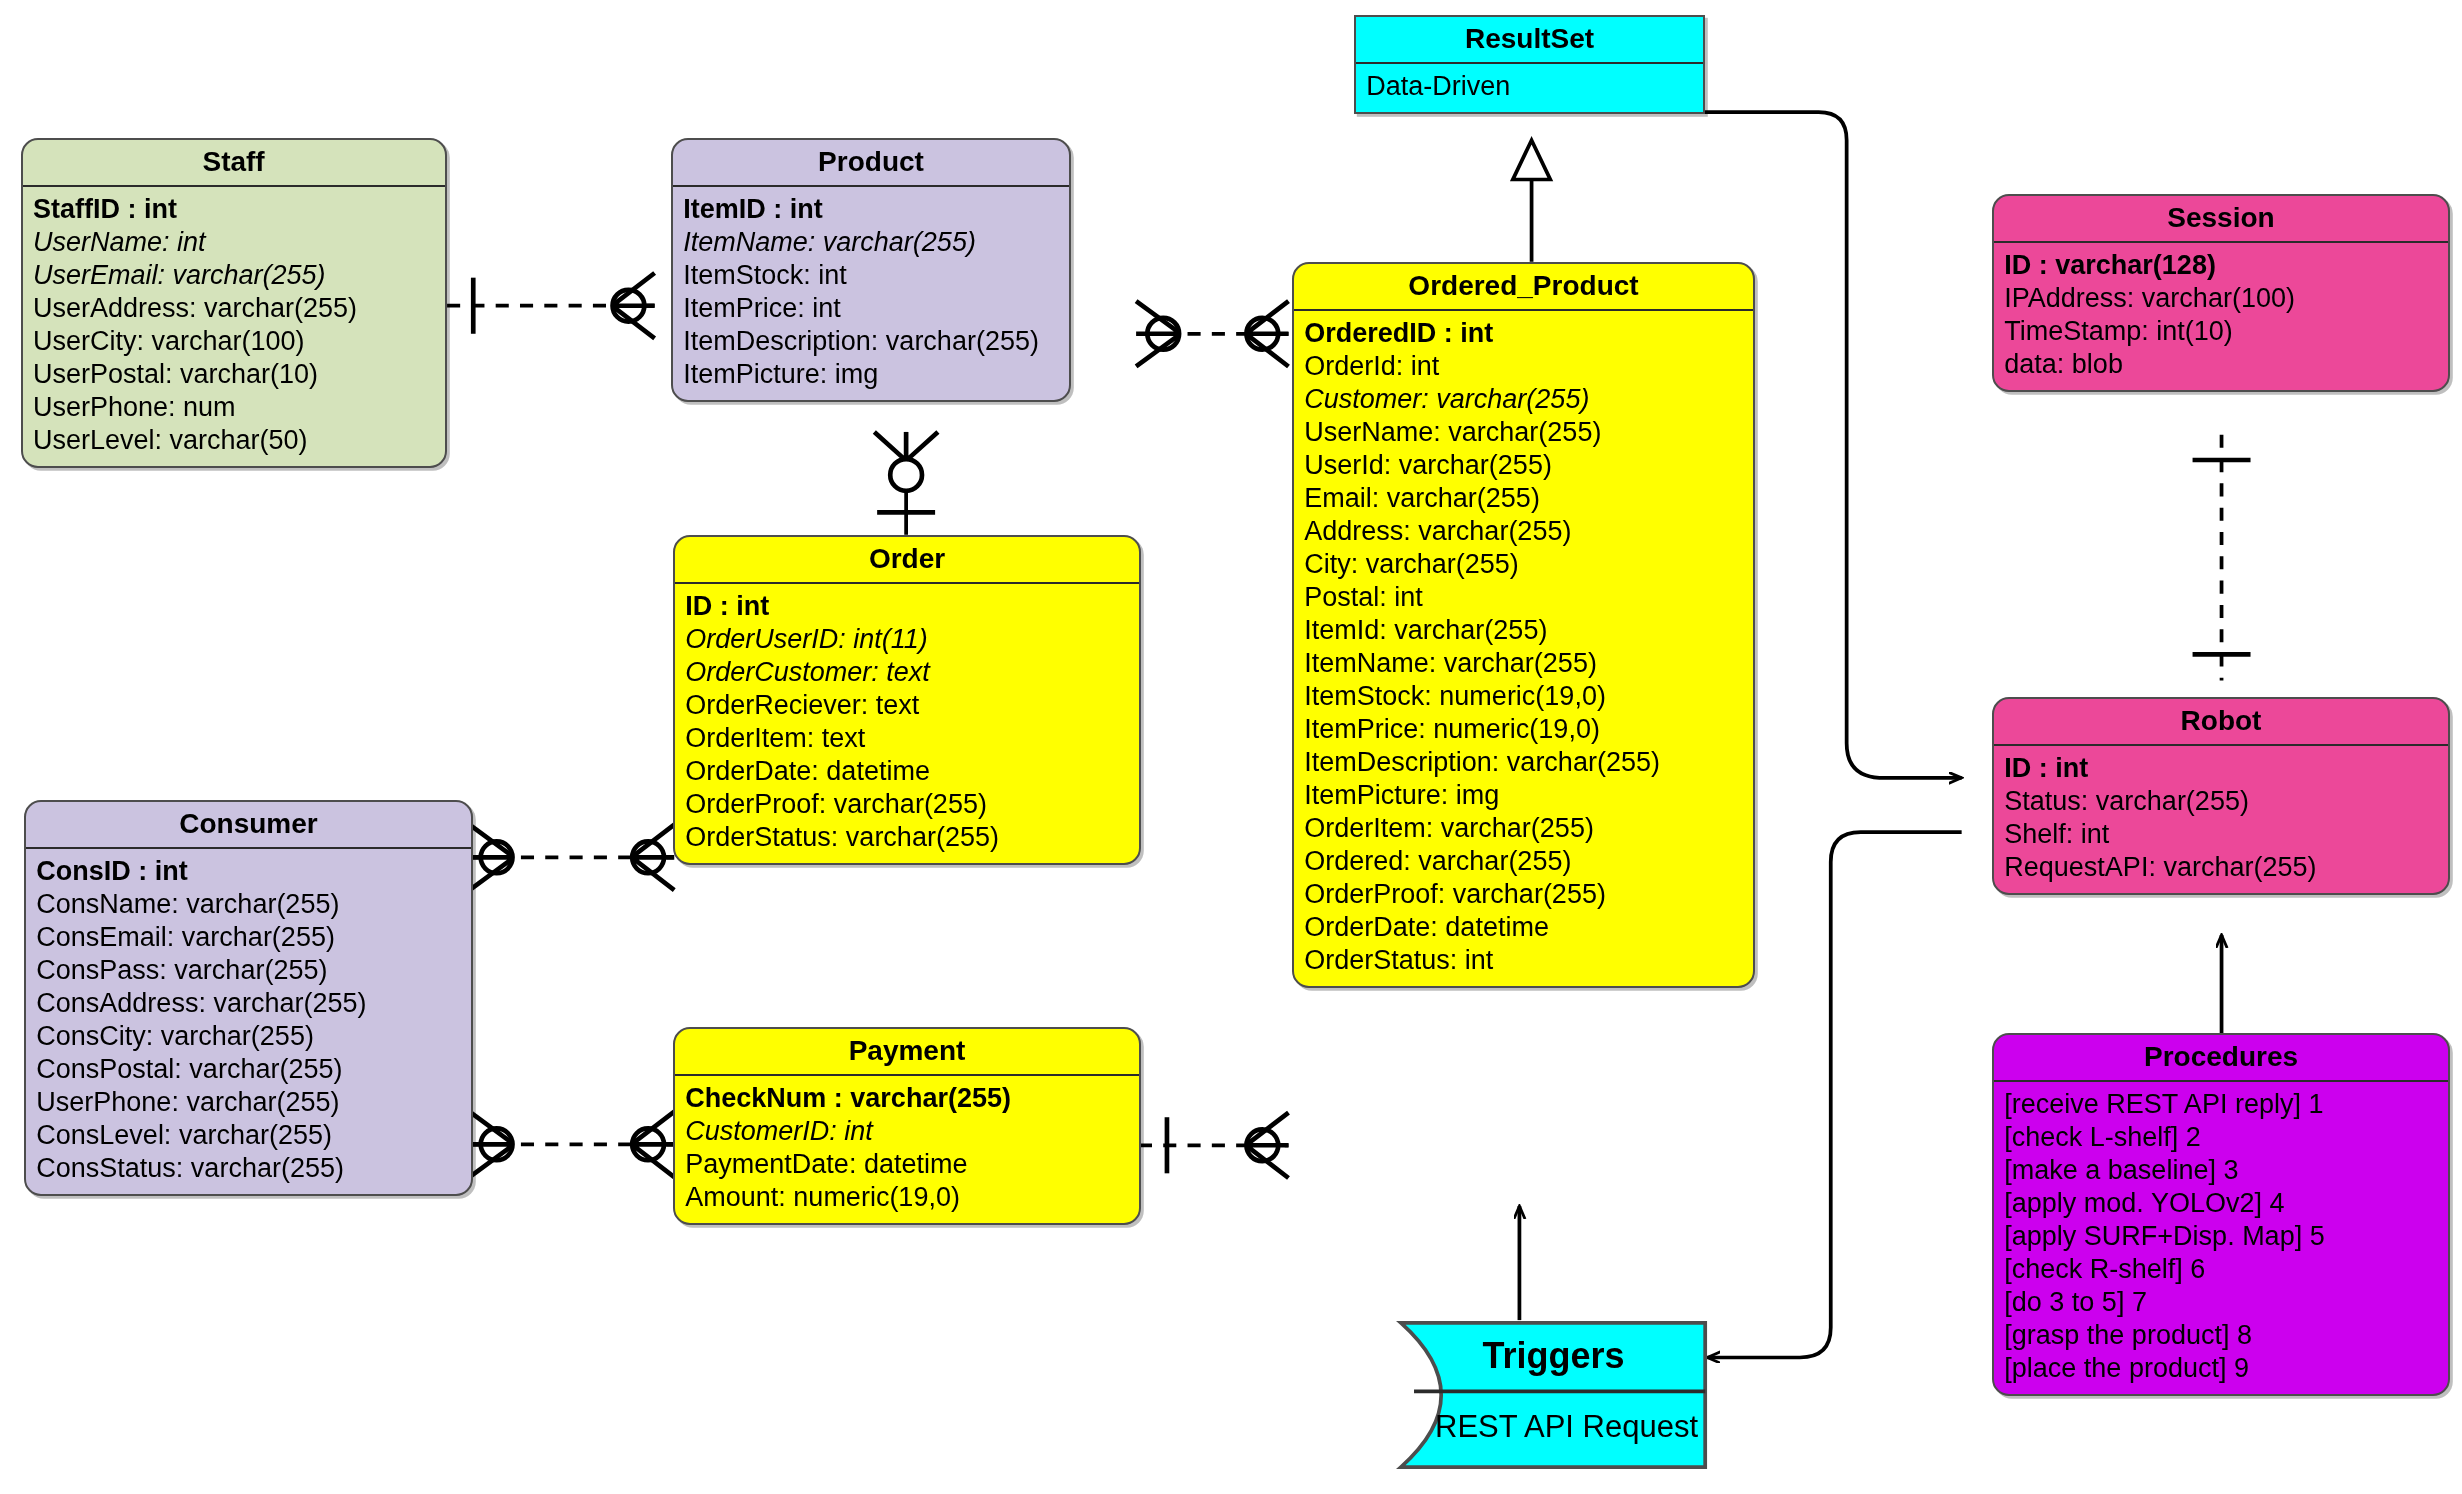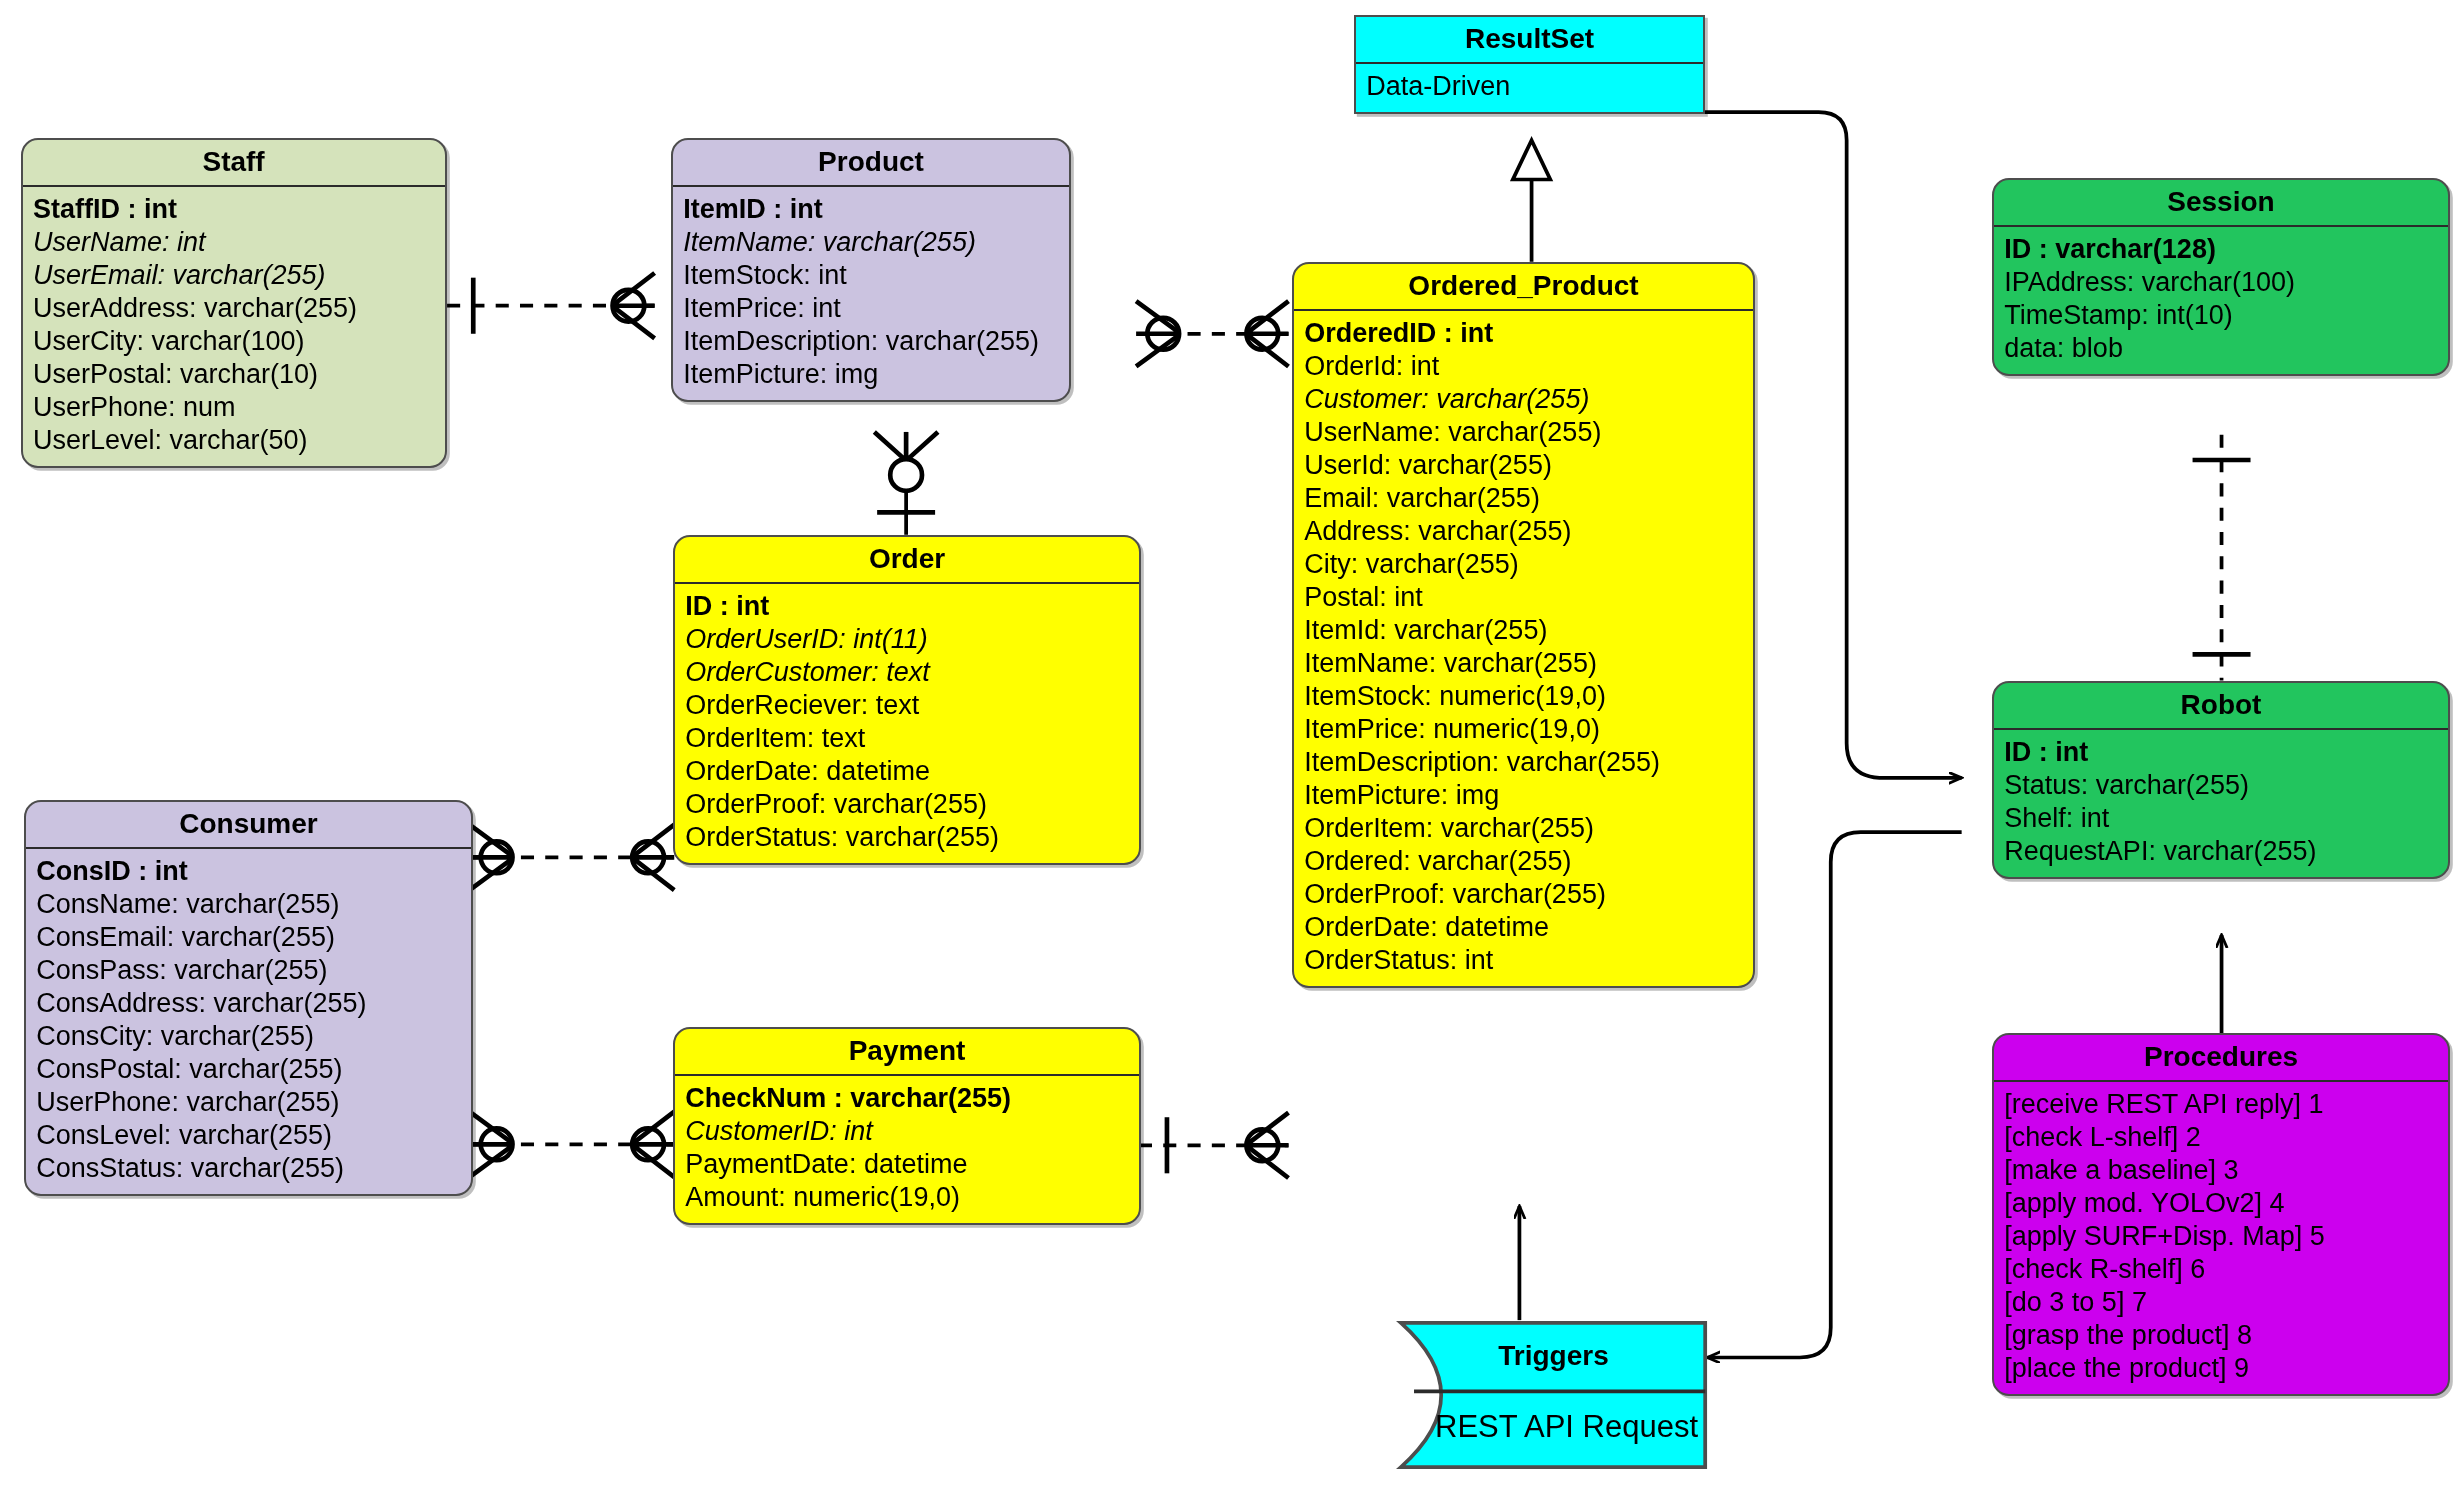--- a/index.html
+++ b/index.html
@@ -17,21 +17,21 @@
   .ebody{padding:6.5px 10.3px 8.4px 10.3px;border-radius:11px;}
   .attr{font-size:27px;line-height:33px;color:#000;white-space:nowrap;}
   .attr.pk{font-weight:bold;}
   .attr.fk{font-style:italic;}
   .attr.wrap{white-space:normal;}
 
   
   .c-green{background:#d5e3bb;}
   .c-purple{background:#cbc3e0;}
   .c-yellow{background:#ffff00;}
-  .c-orange{background:#22c55e;}
+  .c-orange{background:#ec4899;margin-top:16px;}
   .c-cyan{background:#00ffff;}
   .c-magenta{background:#cc00ee;}
 
   
   .trigger-wrap{position:absolute;}
 </style>
 </head>
 <body>
 
 <div id="canvas">
@@ -249,19 +249,19 @@
       <div class="attr">[place the product] 9</div>
     </div>
   </div>
 
   <div class="trigger-wrap" style="left:1341px; top:1320px; width:367px; height:150px;">
     <svg width="367" height="150" viewBox="0 0 392 160" xmlns="http://www.w3.org/2000/svg" style="position:absolute;left:0;top:0;">
       <path d="M64,3 L389,3 L389,157 L64,157 Q150,80 64,3 Z" fill="#00ffff" stroke="#4d4d4d" stroke-width="4"></path>
       <line x1="78" y1="76" x2="389" y2="76" stroke="#2b2b2b" stroke-width="4"></line>
     </svg>
     <div style="position:absolute;left:60px;top:5.6px;width:305px;text-align:center;
-                font-weight:bold;font-size:28px;line-height:60px;color:#000;">Triggers</div>
+                font-weight:bold;font-size:36px;line-height:60px;color:#000;">Triggers</div>
     <div style="position:absolute;left:94px;top:79px;width:271px;
                 font-size:31px;line-height:56px;color:#000;">REST API Request</div>
   </div>
 
 </div>
 
 
 </body></html>

